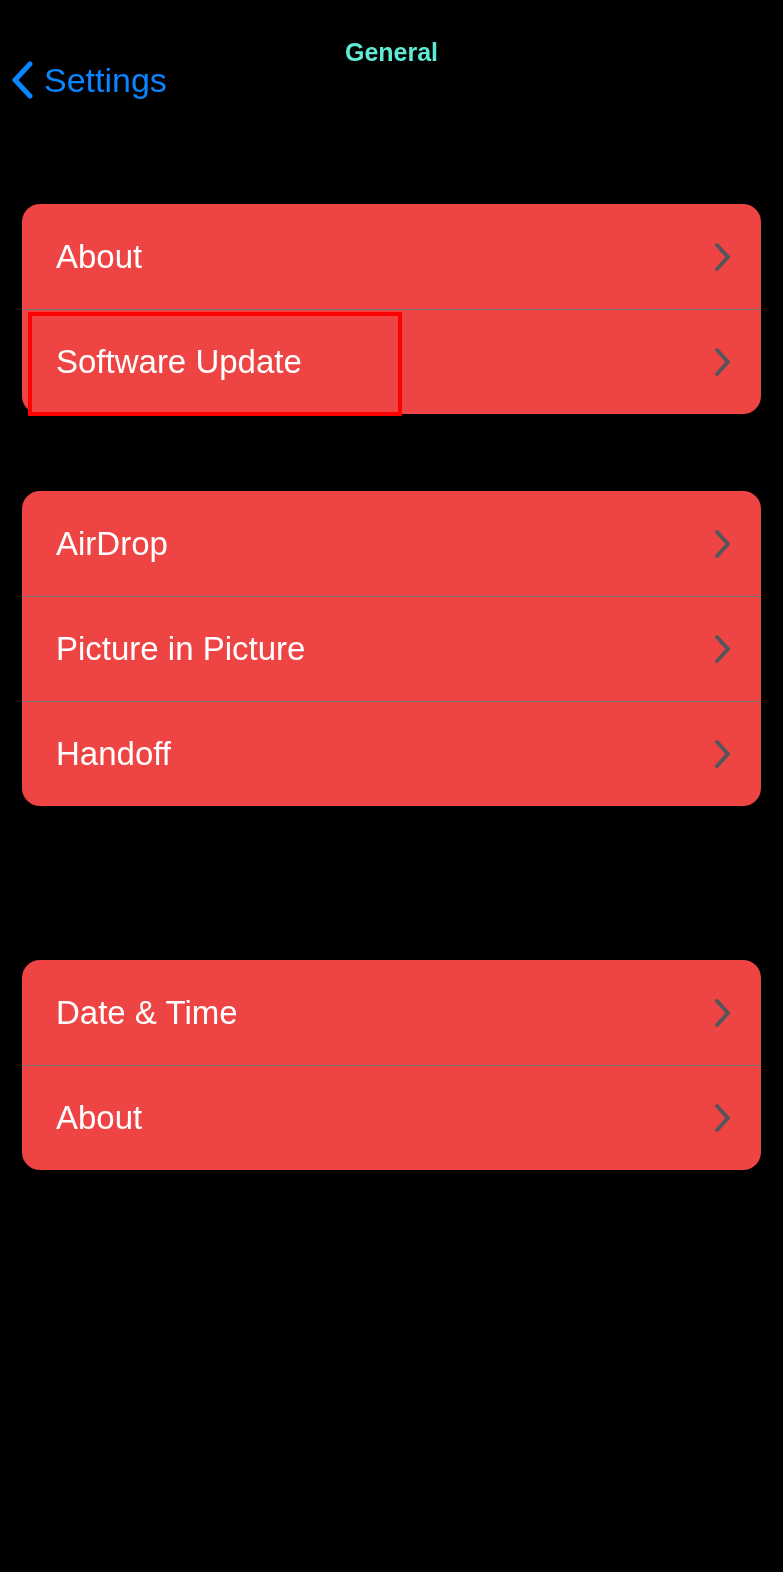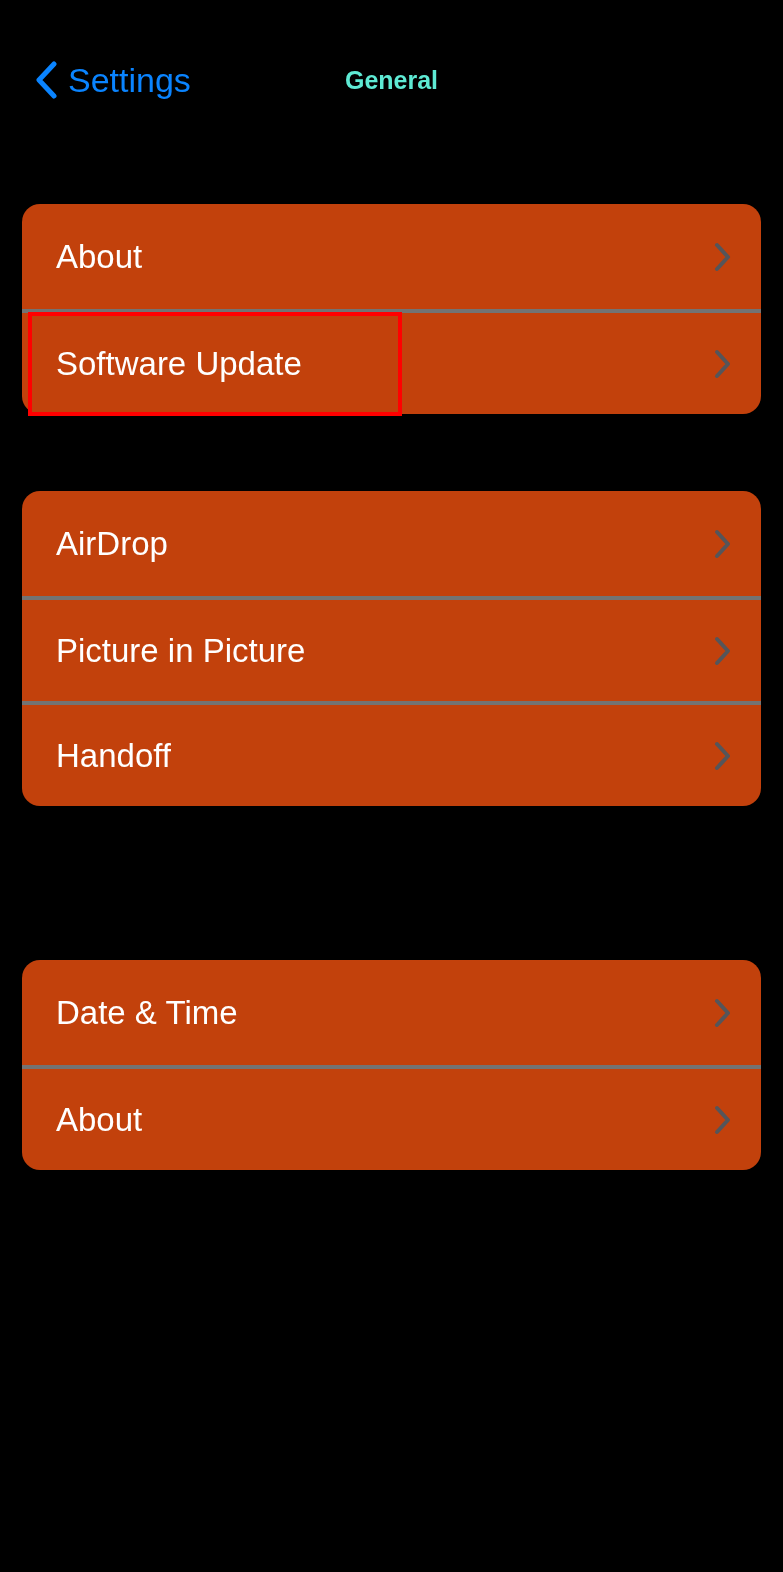--- a/index.html
+++ b/index.html
@@ -11,25 +11,23 @@
     body {
       width: 783px;
       height: 1572px;
       background: #000000;
       font-family: -apple-system, BlinkMacSystemFont, "Helvetica Neue", Helvetica, Arial, sans-serif;
       color: #ffffff;
       overflow: hidden;
     }
     .nav-bar {
       display: flex;
-      align-items: center;
       height: 84px;
       position: relative;
       margin-top: 38px;
-      padding-left: 24px;
     }
     .back-button {
       display: flex;
       align-items: center;
       padding-left: 10px;
       color: #0A84FF;
       font-size: 34px;
       font-weight: 400;
       cursor: pointer;
     }
@@ -44,39 +42,39 @@
       transform: translateX(-50%);
       font-size: 25px;
       font-weight: 600;
       color: #5eead4;
     }
     .content {
       padding: 0 22px;
       padding-top: 82px;
     }
     .group {
-      background: #c2410c;
+      background: #ef4444;
       border-radius: 18px;
       overflow: hidden;
       margin-bottom: 77px;
     }
     .group:nth-of-type(4) {
       margin-bottom: 0;
     }
     .row {
       display: flex;
       align-items: center;
       justify-content: space-between;
       height: 105px;
       padding: 0 28px 0 34px;
       cursor: pointer;
       position: relative;
     }
     .row + .row {
-      border-top: 4px solid #737373;
+      border-top: 1px solid #737373;
     }
     .row-label {
       font-size: 33px;
       font-weight: 400;
       color: #ffffff;
     }
     .chevron {
       width: 20px;
       height: 30px;
       flex-shrink: 0;

